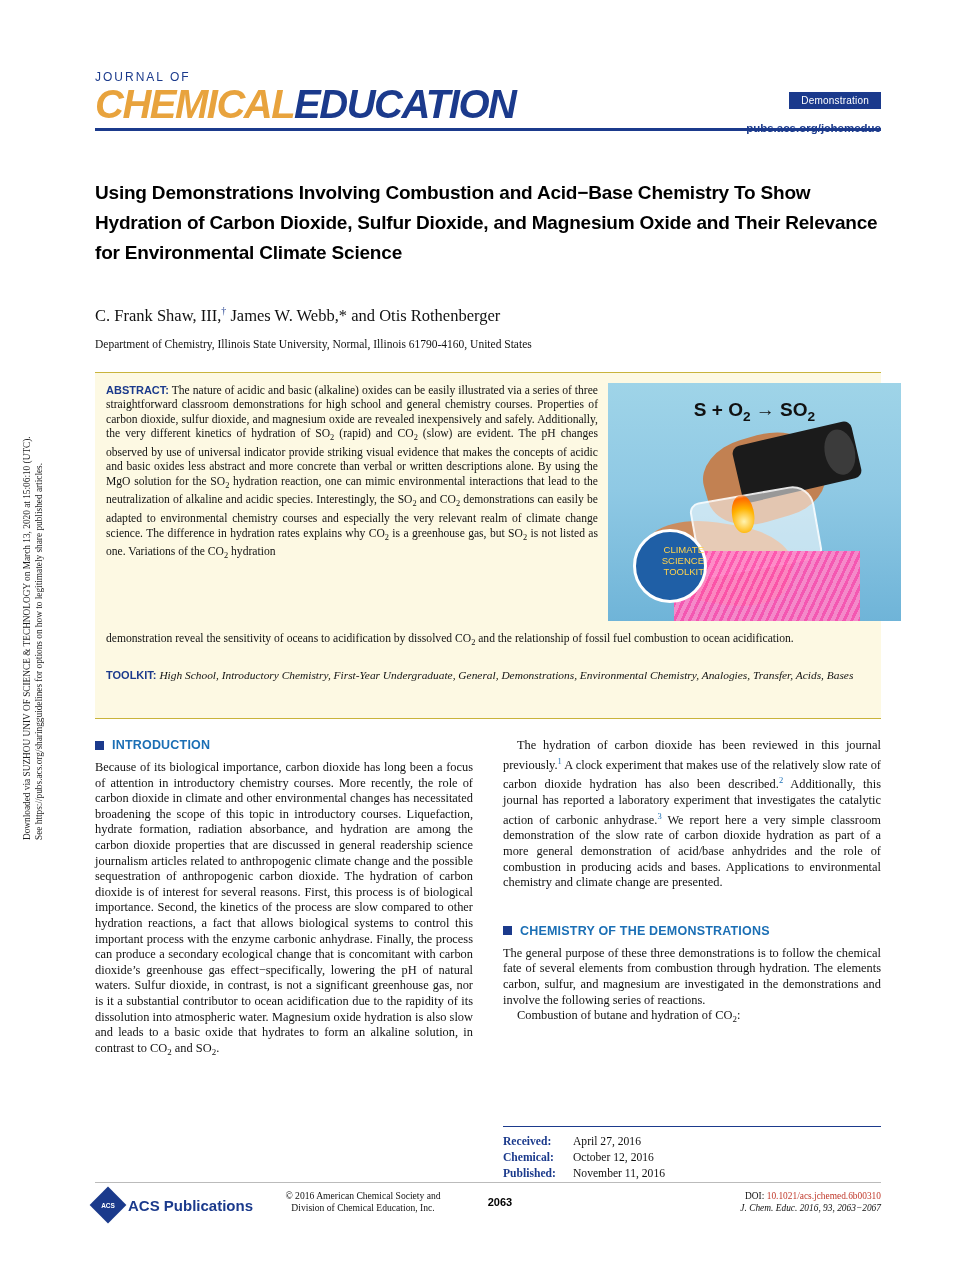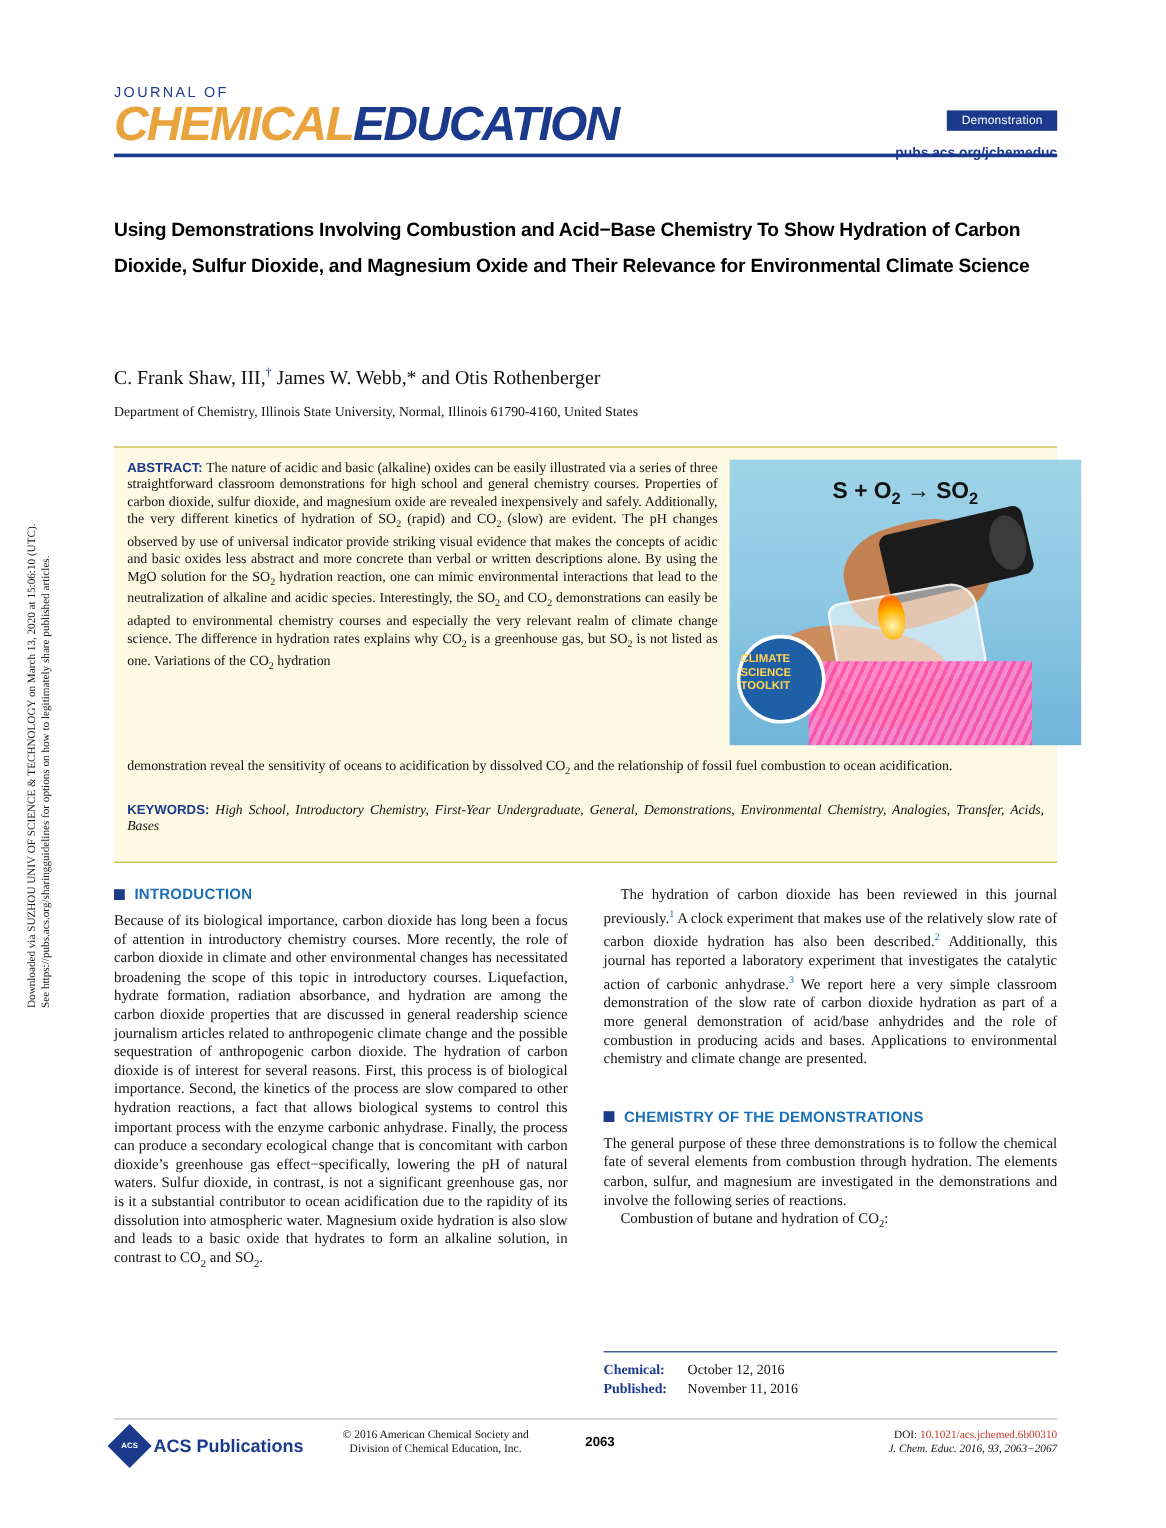--- a/index.html
+++ b/index.html
@@ -24,21 +24,21 @@
     font-family:"Liberation Sans", sans-serif;font-size:10px;padding:3px 12px;letter-spacing:.2px;
   }
   .pubs-link{
     position:absolute;right:0;top:52px;color:#1b3a8c;font-family:"Liberation Sans", sans-serif;
     font-size:11.5px;font-weight:bold;
   }
 
   
   .title{
     position:absolute;left:95px;top:178px;width:790px;
-    font-family:"Liberation Sans", sans-serif;font-weight:bold;font-size:16px;line-height:30px;color:#000;
+    font-family:"Liberation Sans", sans-serif;font-weight:bold;font-size:19px;line-height:30px;color:#000;
     letter-spacing:-.2px;
   }
   .authors{
     position:absolute;left:95px;top:305px;width:790px;
     font-family:"Liberation Serif", serif;font-size:16.5px;color:#111;
   }
   .authors sup{font-size:10px;color:#1b3a8c;}
   .affil{
     position:absolute;left:95px;top:338px;width:790px;
     font-family:"Liberation Serif", serif;font-size:11.5px;color:#111;
@@ -93,23 +93,23 @@
     position:absolute;left:124px;top:112px;width:22px;height:38px;
     background:radial-gradient(circle at 50% 70%,#fff3b0 0%,#ffb300 45%,#ff6a00 80%,rgba(255,106,0,0) 100%);
     border-radius:50% 50% 45% 45%;transform:rotate(-8deg);
   }
   .pink{
     position:absolute;left:66px;top:168px;width:186px;height:70px;
     background:repeating-linear-gradient(115deg,#ff4fae 0px,#ff4fae 3px,#ff86c8 3px,#ff86c8 7px);
     opacity:.92;
   }
   .toolkit{
-    position:absolute;left:6px;top:146px;width:74px;height:74px;border-radius:50%;
+    position:absolute;left:25px;top:146px;width:74px;height:74px;border-radius:50%;
     background:#1f5fa6;border:3px solid #fff;color:#fff;font-family:"Liberation Sans", sans-serif;
-    font-weight:bold;font-size:9.5px;line-height:11px;text-align:left;padding-top:12px;box-sizing:border-box;
+    font-weight:normal;font-size:9.5px;line-height:11px;text-align:right;padding-top:12px;box-sizing:border-box;
   }
   .toolkit .o{color:#ffd34d;}
 
   
   .colL{position:absolute;left:95px;top:738px;width:378px;}
   .colR{position:absolute;left:503px;top:738px;width:378px;}
   .sec{
     font-family:"Liberation Sans", sans-serif;font-weight:bold;font-size:12.5px;color:#1b6fb5;
     letter-spacing:.2px;margin:0 0 8px 0;display:flex;align-items:center;gap:8px;
   }
@@ -167,21 +167,21 @@
   <div class="abox"></div>
 
   <div class="abs-text">
     <span class="lbl">ABSTRACT:</span>
     <span>The nature of acidic and basic (alkaline) oxides can be easily illustrated via a series of three straightforward classroom demonstrations for high school and general chemistry courses. Properties of carbon dioxide, sulfur dioxide, and magnesium oxide are revealed inexpensively and safely. Additionally, the very different kinetics of hydration of SO<sub style="font-size:.72em">2</sub> (rapid) and CO<sub style="font-size:.72em">2</sub> (slow) are evident. The pH changes observed by use of universal indicator provide striking visual evidence that makes the concepts of acidic and basic oxides less abstract and more concrete than verbal or written descriptions alone. By using the MgO solution for the SO<sub style="font-size:.72em">2</sub> hydration reaction, one can mimic environmental interactions that lead to the neutralization of alkaline and acidic species. Interestingly, the SO<sub style="font-size:.72em">2</sub> and CO<sub style="font-size:.72em">2</sub> demonstrations can easily be adapted to environmental chemistry courses and especially the very relevant realm of climate change science. The difference in hydration rates explains why CO<sub style="font-size:.72em">2</sub> is a greenhouse gas, but SO<sub style="font-size:.72em">2</sub> is not listed as one. Variations of the CO<sub style="font-size:.72em">2</sub> hydration</span>
   </div>
 
   <div class="abs-wide">demonstration reveal the sensitivity of oceans to acidification by dissolved CO<sub style="font-size:.72em">2</sub> and the relationship of fossil fuel combustion to ocean acidification.</div>
 
   <div class="keywords">
-    <span class="lbl">KEYWORDS:</span>
+    <span class="lbl">TOOLKIT:</span>
     <span>High School, Introductory Chemistry, First-Year Undergraduate, General, Demonstrations, Environmental Chemistry, Analogies, Transfer, Acids, Bases</span>
   </div>
 
   <div class="toc">
     <div class="toc-eq">S + O<sub style="font-size:.72em">2</sub> → SO<sub style="font-size:.72em">2</sub></div>
     <div class="hand hand1"></div>
     <div class="tube">
         <div class="tube-in"></div>
       </div>
     <div class="hand hand2"></div>
@@ -213,20 +213,21 @@
       <span class="sqr"></span>
       <span>CHEMISTRY OF THE DEMONSTRATIONS</span>
     </div>
     <div class="body">
       <p>The general purpose of these three demonstrations is to follow the chemical fate of several elements from combustion through hydration. The elements carbon, sulfur, and magnesium are investigated in the demonstrations and involve the following series of reactions.</p>
       <p class="indent">Combustion of butane and hydration of CO<sub style="font-size:.72em">2</sub>:</p>
     </div>
   </div>
 
   <div class="recv">
+    <div><span class="k">Received:</span><span>April 27, 2016</span></div>
     <div><span class="k">Chemical:</span><span>October 12, 2016</span></div>
     <div><span class="k">Published:</span><span>November 11, 2016</span></div>
   </div>
 
   <div class="frule"></div>
   <div class="acs">
     <span class="acs-logo"></span>
     <span class="acs-txt">ACS Publications</span>
   </div>
   <div class="copy">

